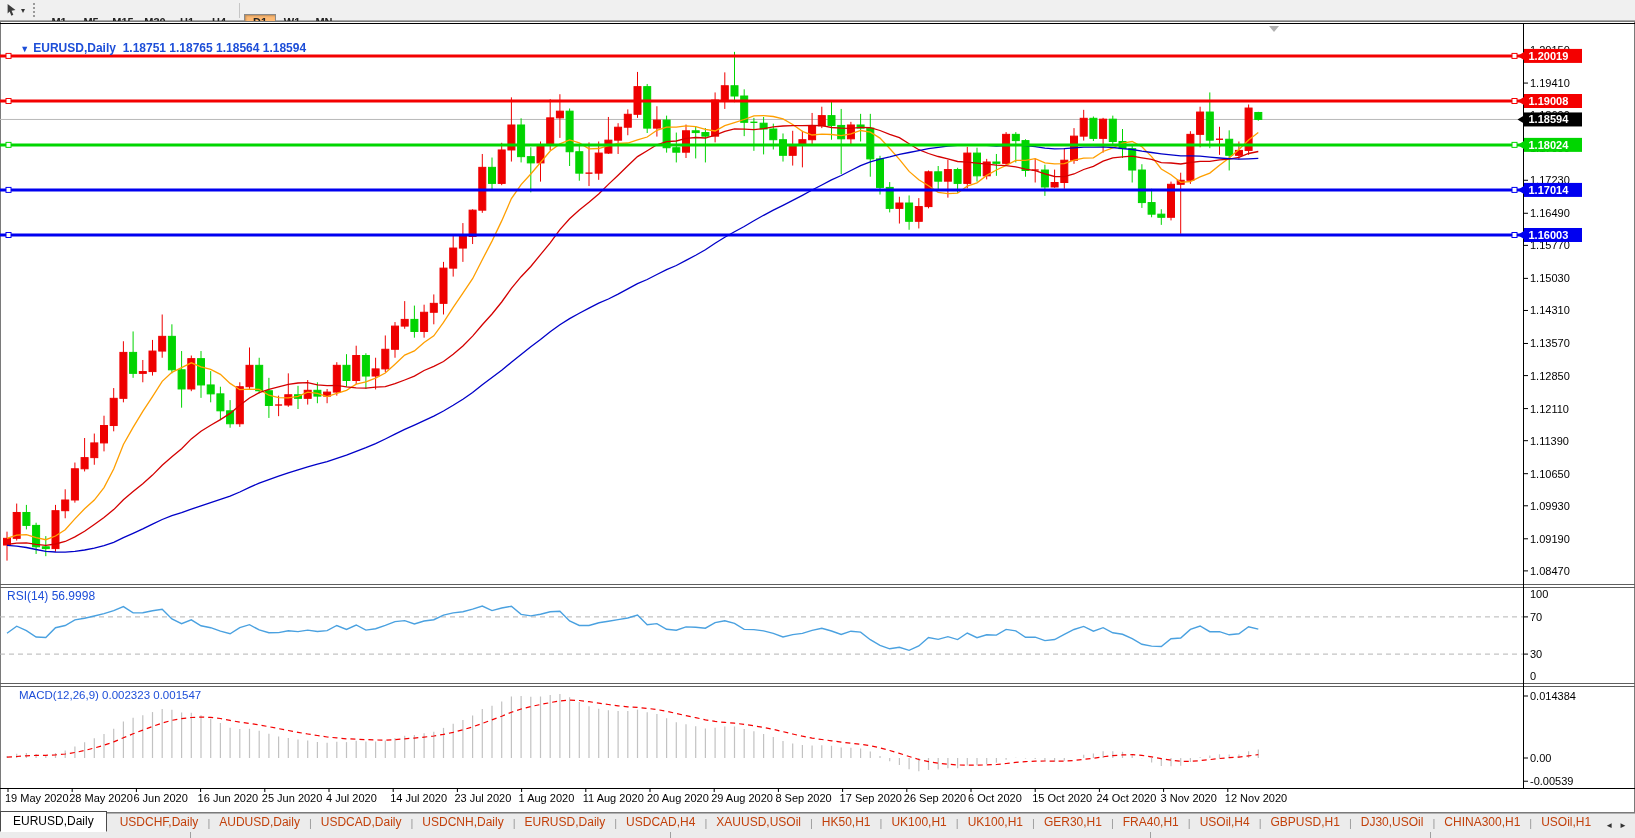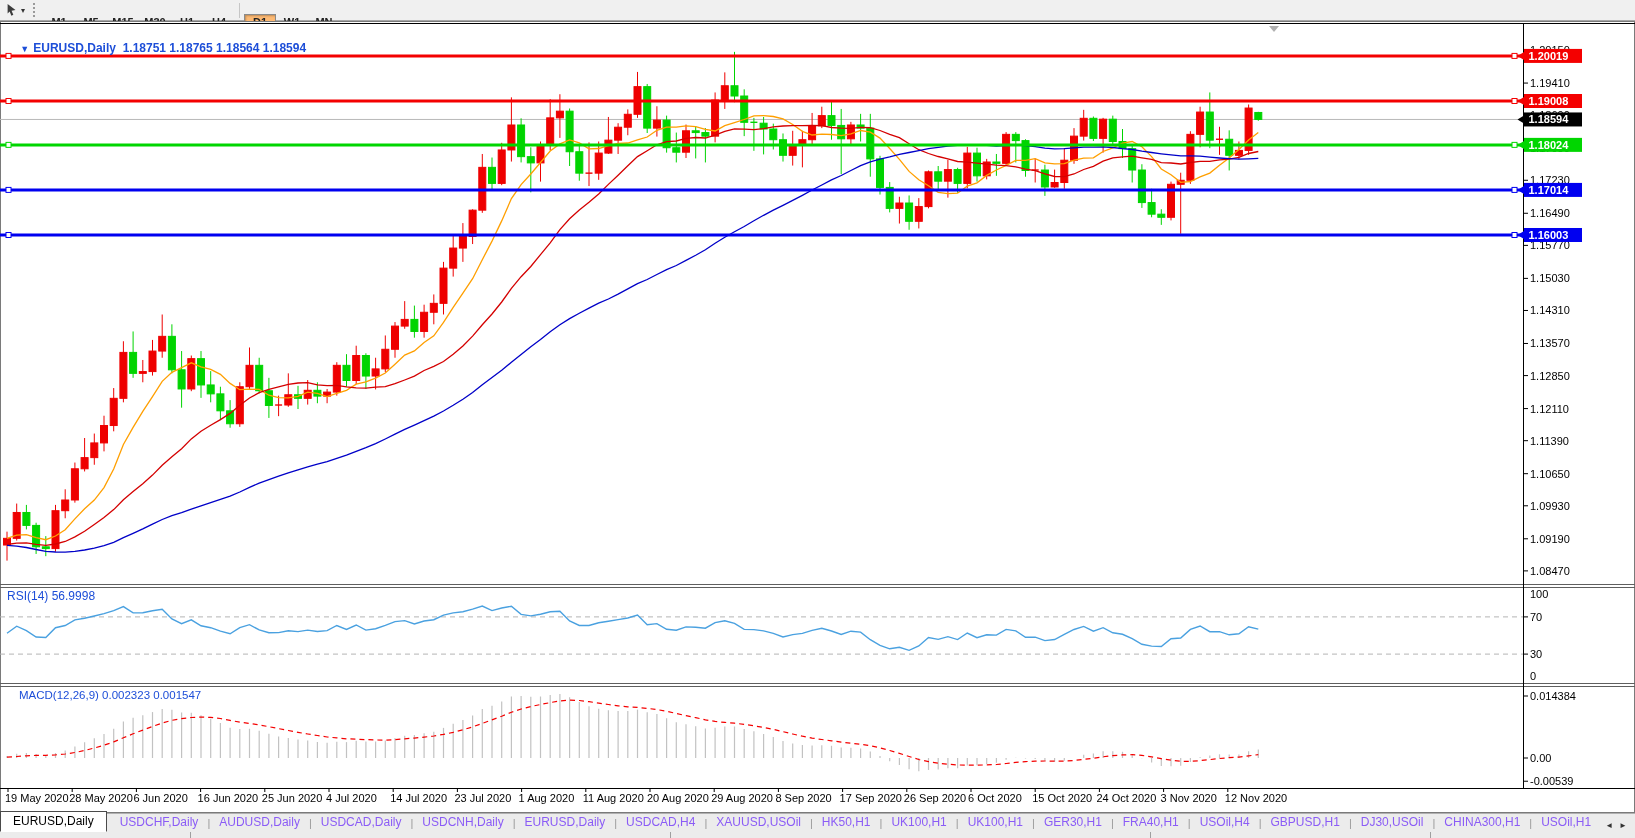--- a/index.html
+++ b/index.html
@@ -24,21 +24,21 @@
   #chart-svg{display:block;}
   .overlay{position:absolute;color:#1d4ed8;white-space:pre;pointer-events:none;}
   #chart-title{top:6px;left:7px;font-size:12px;font-weight:bold;}
   #chart-title .tri{font-size:9px;margin-right:4px;}
   #rsi-label{top:568px;left:7px;font-size:12px;}
   #macd-label{top:668px;left:19px;font-size:11.5px;}
 
   
   #tabbar{position:absolute;top:813px;left:0;width:1635px;height:19px;background:#ececec;
           border-top:1px solid #b0b0b0;display:flex;align-items:flex-end;box-sizing:border-box;}
-  .tab{font-size:12px;color:#8b5cf6;padding:2px 9px 3px 9px;white-space:nowrap;cursor:default;}
+  .tab{font-size:12px;color:#c2410c;padding:2px 9px 3px 9px;white-space:nowrap;cursor:default;}
   .tab.active{background:#fff;color:#000;border:1px solid #4a4a4a;border-bottom:1px solid #fff;
               padding:2px 12px 3px 12px;margin-right:4px;}
   .tabsep{color:#999;font-size:11px;padding:2px 0 3px 0;}
   .tab-scroll{margin-left:auto;display:flex;align-items:center;gap:6px;padding:0 8px 2px 0;}
   .tab-scroll span{font-size:8px;color:#333;}
 
   
   #bottom-strip{position:absolute;top:832px;left:0;width:1635px;height:6px;background:#ececec;}
   #bottom-strip i{position:absolute;top:0;height:6px;border-left:1px solid #9f9f9f;}
 </style>

